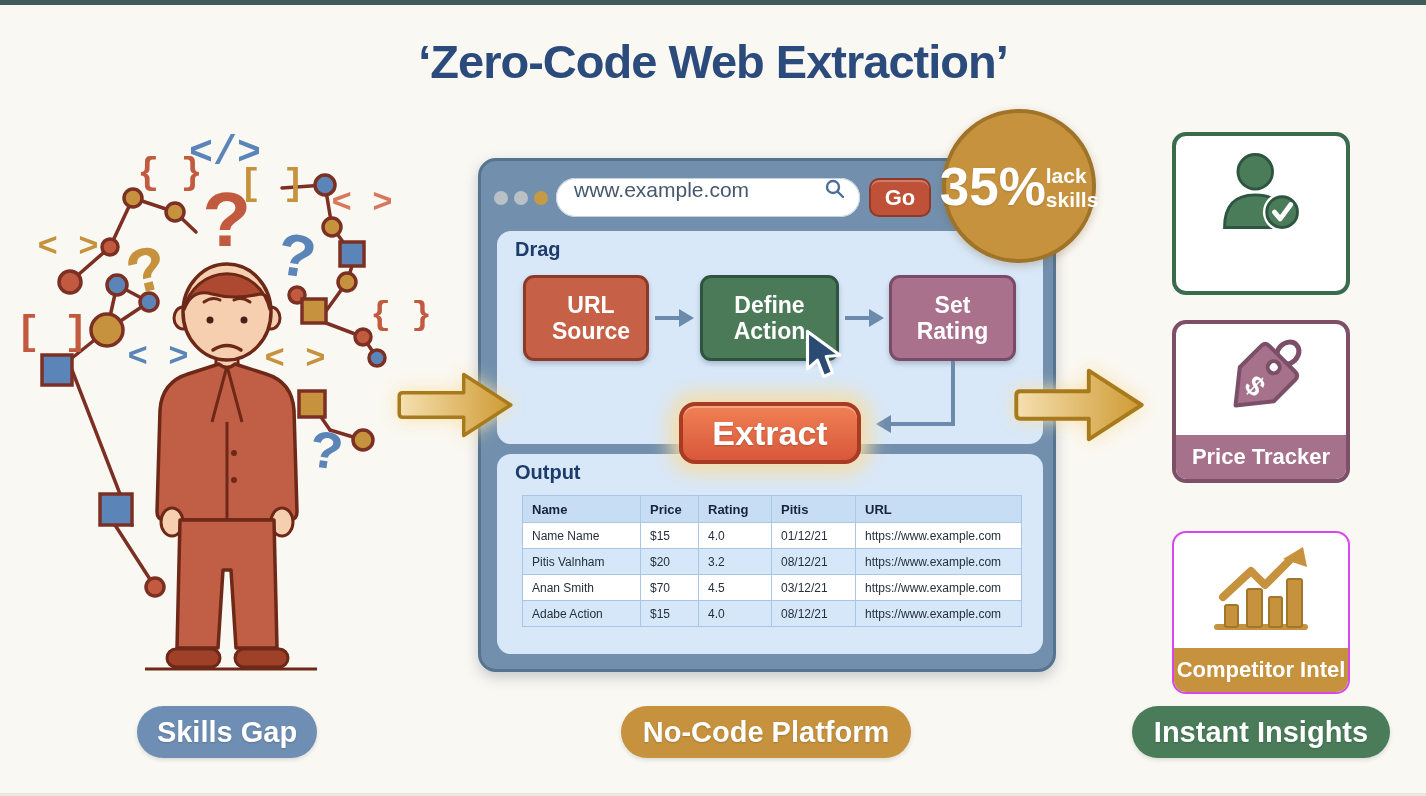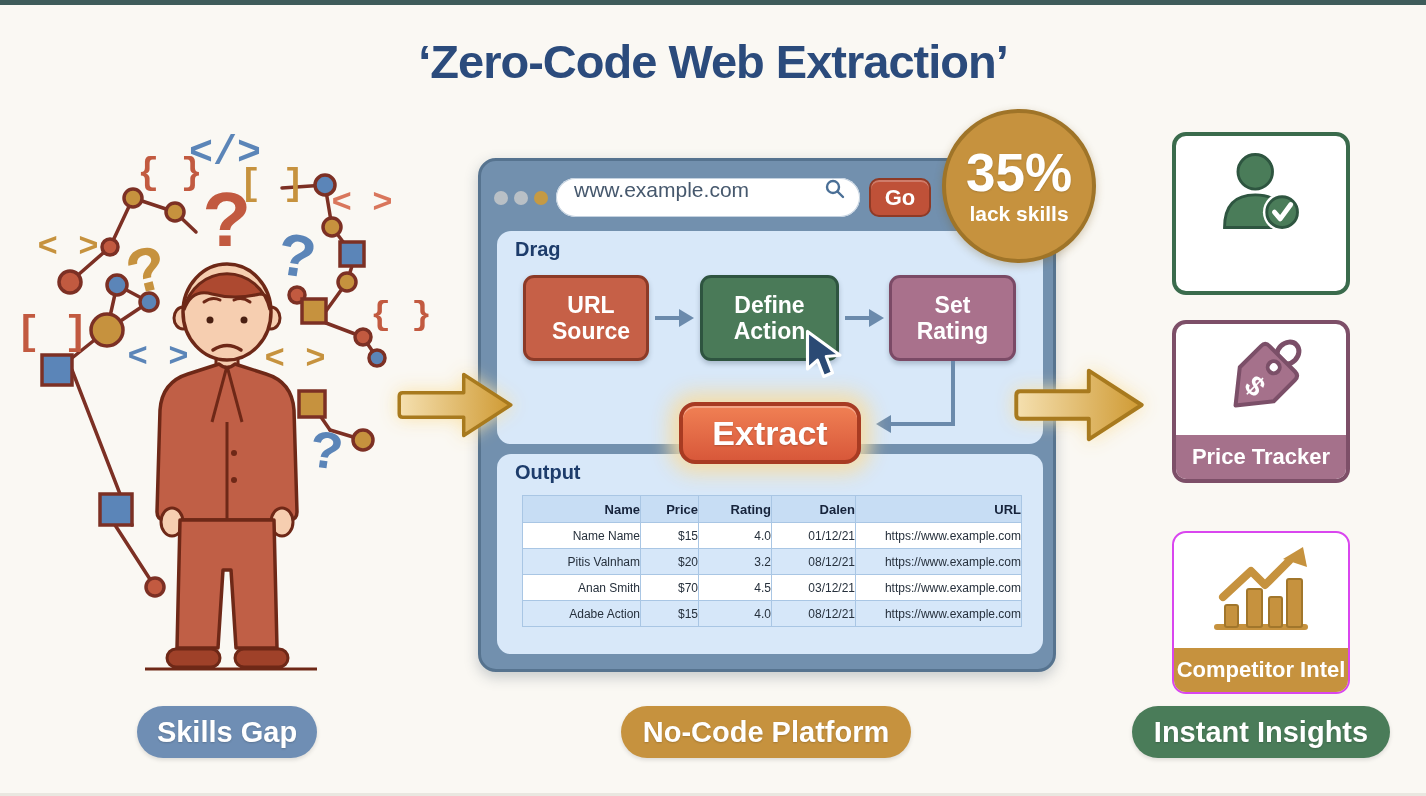--- a/index.html
+++ b/index.html
@@ -101,32 +101,32 @@
     z-index:4; text-shadow:0 1px 2px rgba(0,0,0,.2);
   }
 
   
   .out-table {
     position:absolute; left:25px; top:41px; width:499px;
     border-collapse:collapse; table-layout:fixed;
     background:#fff; font-size:12px; color:#26303c;
   }
   .out-table th, .out-table td {
-    border:1px solid #a9c6e4; padding:0 0 0 2px;
-    text-align:right; overflow:hidden; white-space:nowrap;
+    border:1px solid #a9c6e4; padding:0 0 0 9px;
+    text-align:left; overflow:hidden; white-space:nowrap;
   }
   .out-table th { height:27px; background:#c7ddf4; color:#16233b; font-size:13px; }
   .out-table td { height:26px; }
   .out-table tr.alt td { background:#d6e7f9; }
 
   
   .badge {
     position:absolute; left:942px; top:109px; width:154px; height:154px;
     background:#c6923e; border:4px solid #9f7428; border-radius:50%;
-    display:flex; flex-direction:column; align-items:center; justify-content:center;
+    display:flex; flex-direction:row; align-items:center; justify-content:center;
     z-index:9; box-shadow:0 3px 8px rgba(120,90,30,.3);
   }
   .badge-value   { color:#fff; font-weight:bold; font-size:53px; line-height:1; text-shadow:0 1px 2px rgba(0,0,0,.15);}
   .badge-caption { color:#fff; font-weight:bold; font-size:21px; margin-top:3px; }
 
   
   .card {
     position:absolute; left:1172px; width:178px; height:163px;
     background:#fff; border-radius:14px; overflow:hidden;
   }
@@ -310,21 +310,21 @@
           <col style="width:58px">
           <col style="width:73px">
         <col style="width:84px">
           <col style="width:166px">
       </colgroup>
       <thead>
         <tr>
           <th>Name</th>
           <th>Price</th>
           <th>Rating</th>
-          <th>Dalen</th>
+          <th>Pitis</th>
           <th>URL</th>
         </tr>
       </thead>
       <tbody>
         <tr>
           <td>Name Name</td>
           <td>$15</td>
           <td>4.0</td>
           <td>01/12/21</td>
           <td>https://www.example.com</td>

